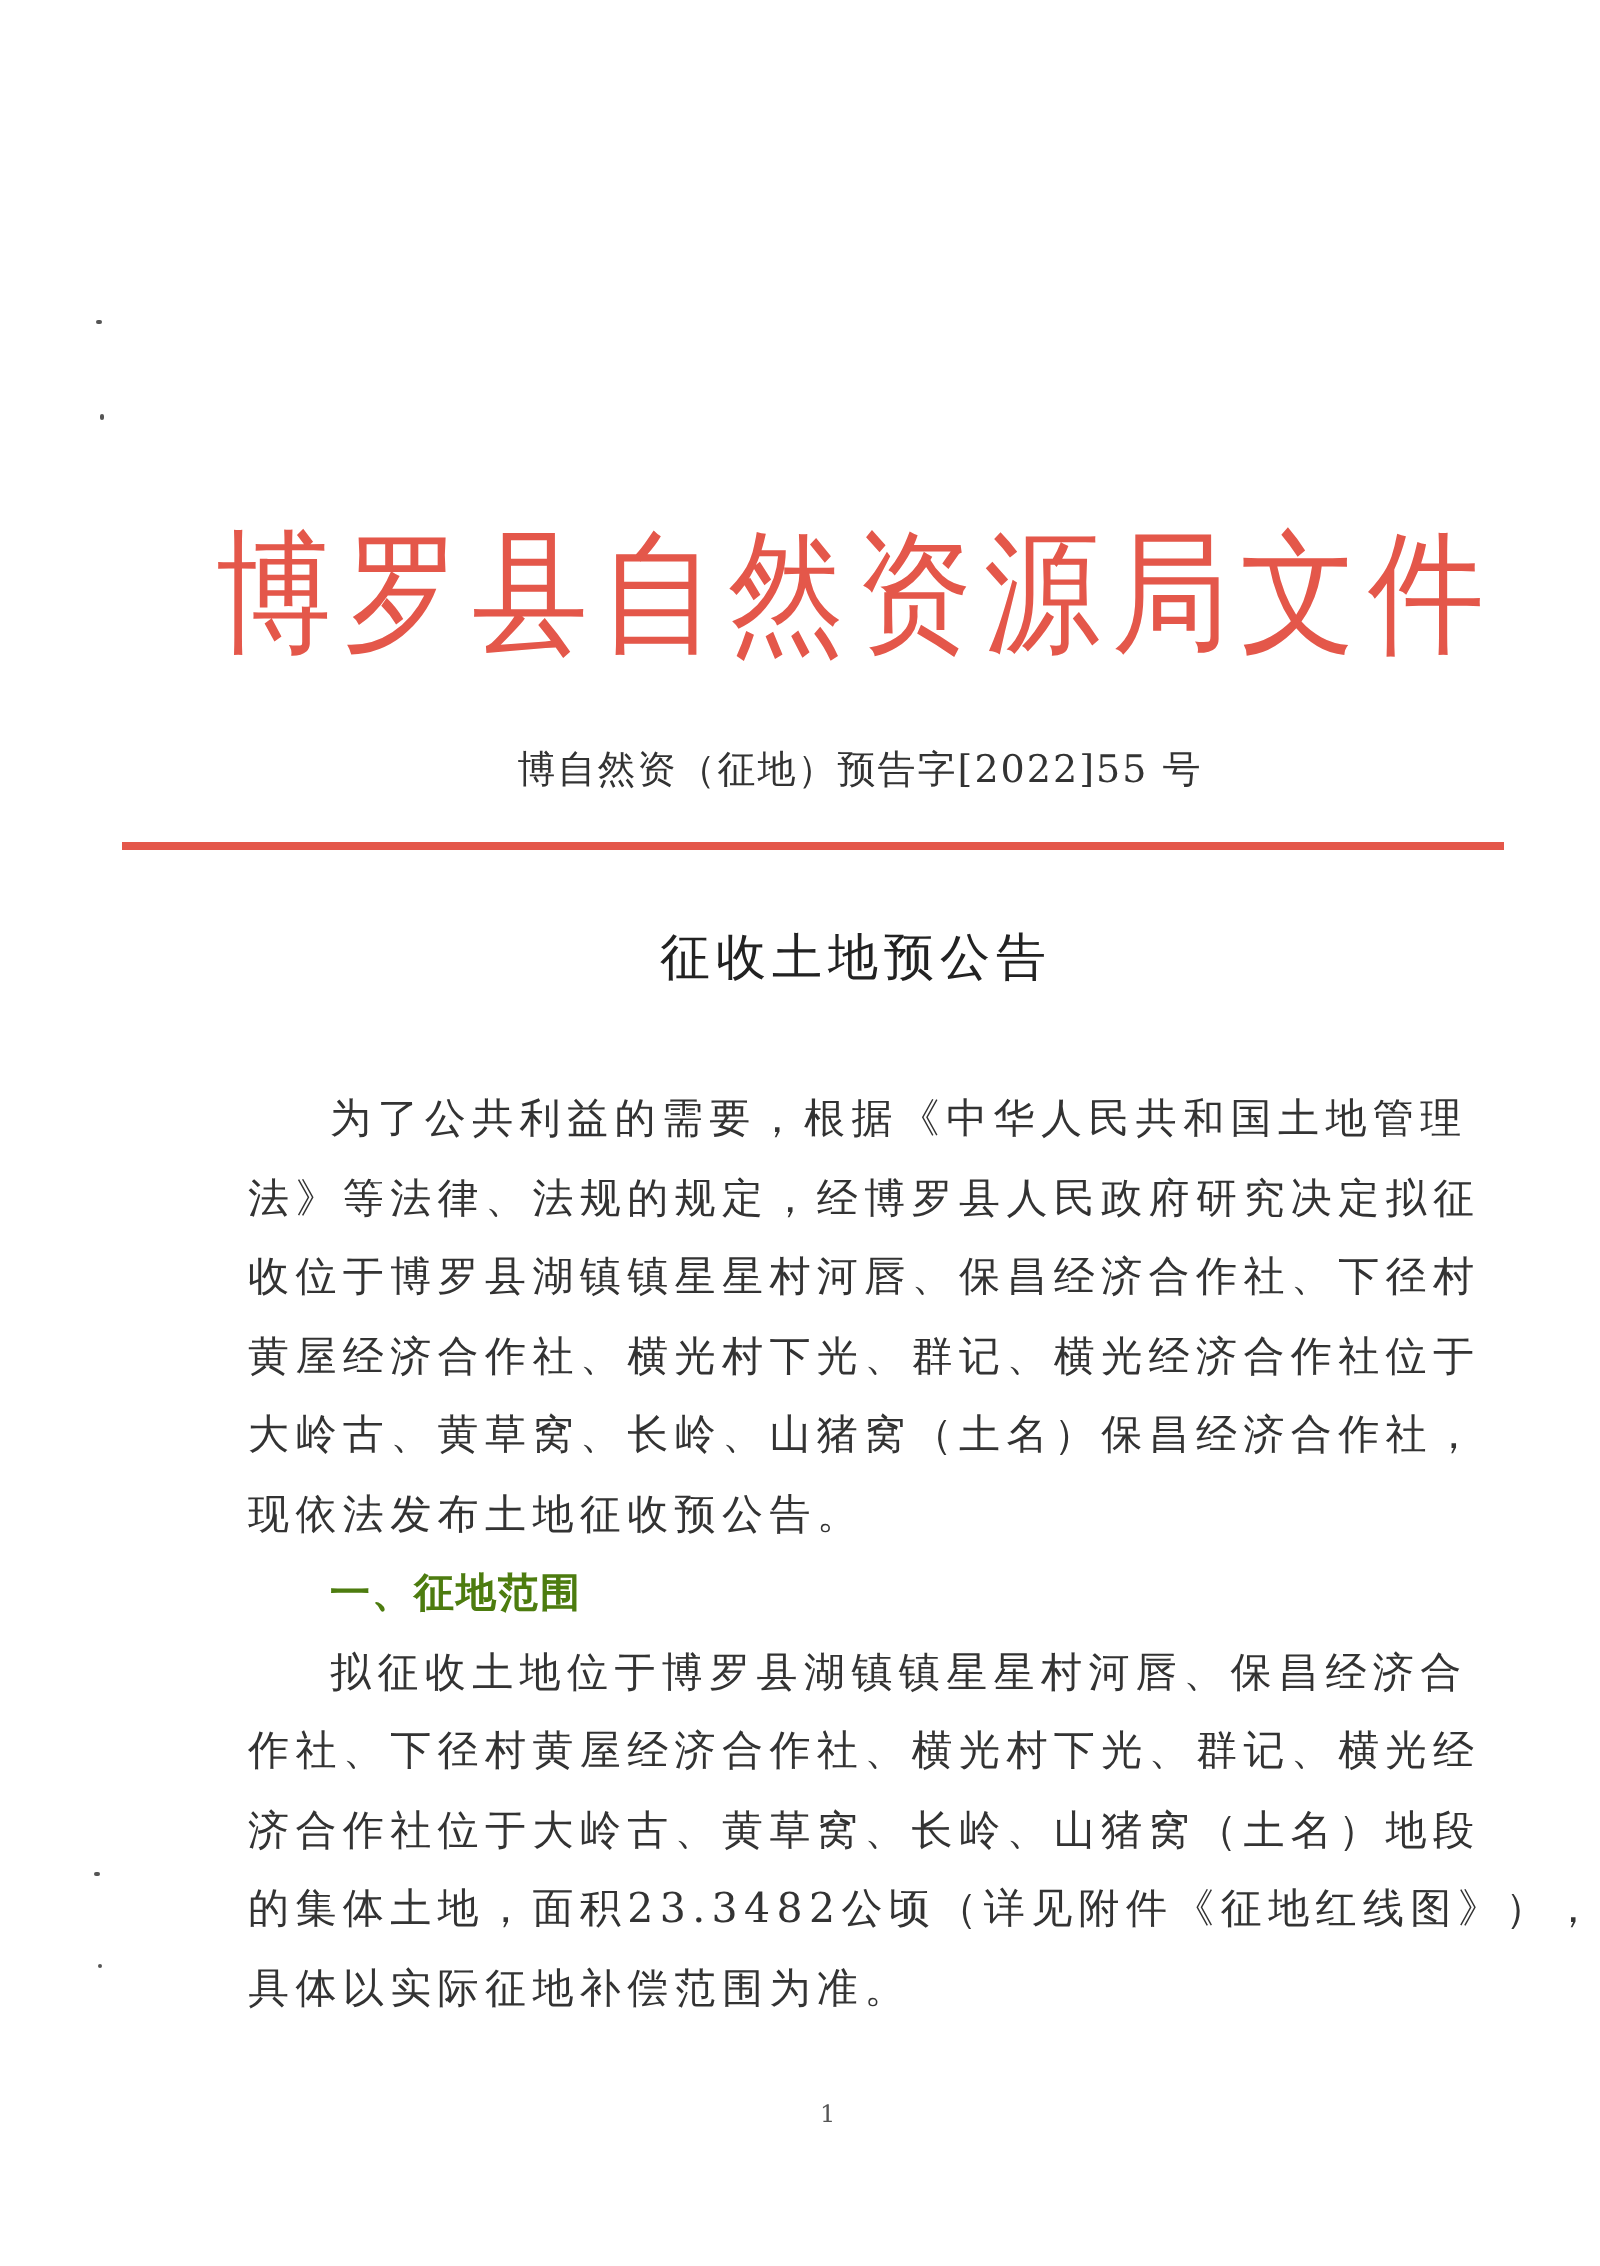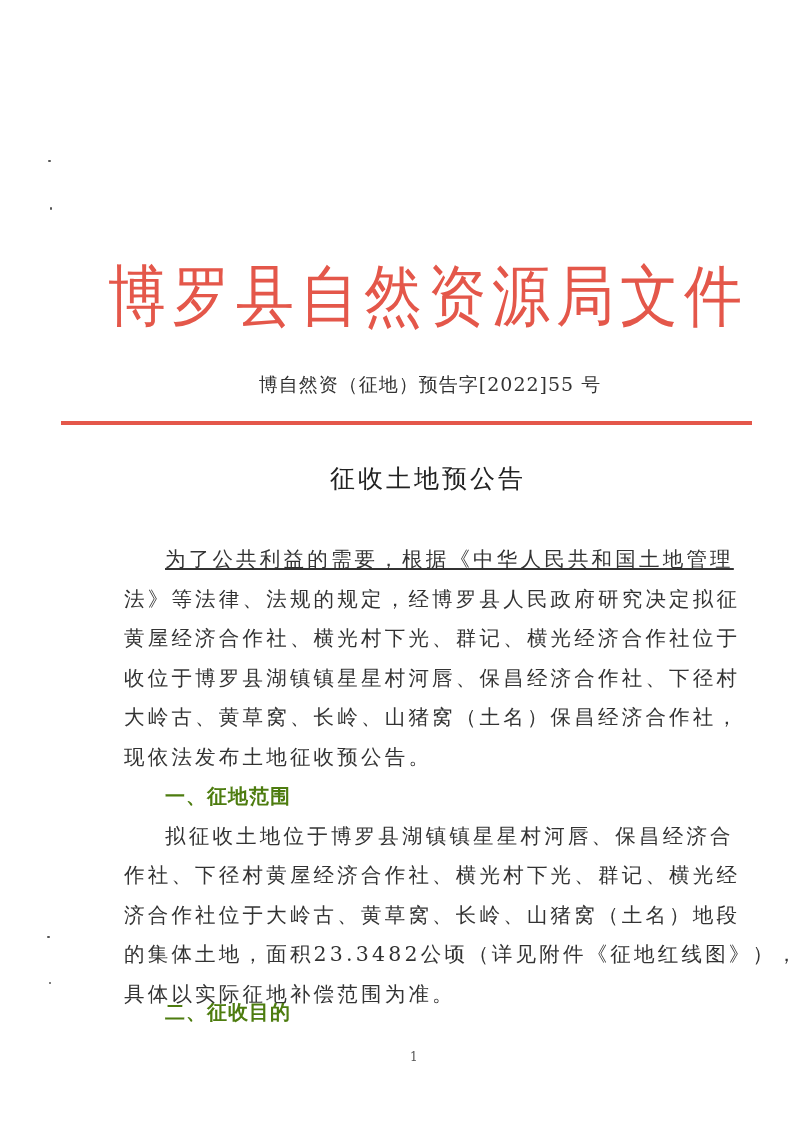--- a/index.html
+++ b/index.html
@@ -93,35 +93,32 @@
 
   <div class="header-title">博罗县自然资源局文件</div>
 
   <div class="doc-number">博自然资（征地）预告字[2022]55 号</div>
 
   <div class="red-rule"></div>
 
   <div class="notice-title">征收土地预公告</div>
 
   <div class="body-text" style="top:540px;left:124px;">
-    <span class="line indent" style="padding-left:41px;text-decoration:underline;">为了公共利益的需要，根据《中华人民共和国土地管理</span>
+    <span class="line indent" style="padding-left:41px;">为了公共利益的需要，根据《中华人民共和国土地管理</span>
     <span class="line">法》等法律、法规的规定，经博罗县人民政府研究决定拟征</span>
+    <span class="line">收位于博罗县湖镇镇星星村河唇、保昌经济合作社、下径村</span>
     <span class="line">黄屋经济合作社、横光村下光、群记、横光经济合作社位于</span>
-    <span class="line">收位于博罗县湖镇镇星星村河唇、保昌经济合作社、下径村</span>
     <span class="line">大岭古、黄草窝、长岭、山猪窝（土名）保昌经济合作社，</span>
     <span class="line">现依法发布土地征收预公告。</span>
   </div>
 
   <div class="body-text" style="top:777px;left:124px;">
     <span class="line section-heading" style="padding-left:41px;">一、征地范围</span>
     <span class="line indent" style="padding-left:41px;">拟征收土地位于博罗县湖镇镇星星村河唇、保昌经济合</span>
     <span class="line">作社、下径村黄屋经济合作社、横光村下光、群记、横光经</span>
     <span class="line">济合作社位于大岭古、黄草窝、长岭、山猪窝（土名）地段</span>
     <span class="line">的集体土地，面积23.3482公顷（详见附件《征地红线图》），</span>
     <span class="line">具体以实际征地补偿范围为准。</span>
   </div>
 
-  <div class="body-text" style="top:993px;left:124px;">
-    <span class="line section-heading" style="padding-left:41px;">二、征收目的</span>
-  </div>
 
   <div class="page-number">1</div>
 </div>
 
 </body></html>

